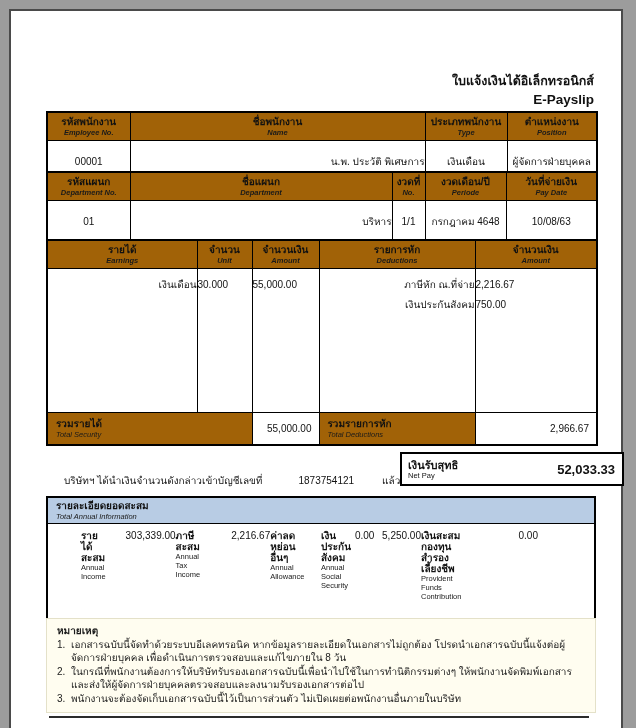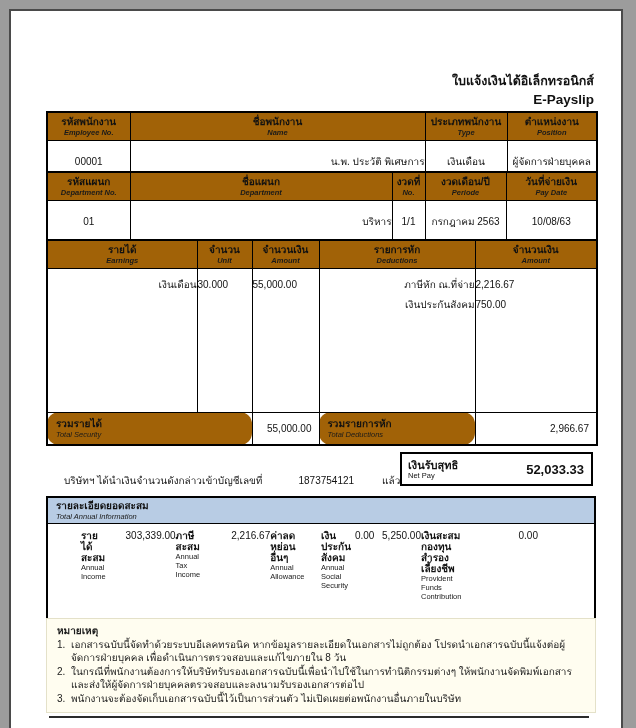--- a/index.html
+++ b/index.html
@@ -27,26 +27,26 @@
   .hen{font-size:7.5px;line-height:9px;color:#1a1a1a;font-style:italic;}
   th .hth,th .hen{text-align:center;}
   .hrow th{height:28px;vertical-align:middle;}
   .drow td{height:43px;font-size:10px;vertical-align:middle;}
   .ctr{text-align:center;}
   .lft{text-align:right;padding-left:9px !important;}
   .rgt{padding-right:7px !important;}
 
   .t3 .body-cell{height:144px;vertical-align:top;font-size:10px;padding-top:6px;line-height:20px;}
   .t3 .tot td{height:33px;}
-  .tot .lbl{padding-left:8px;border-radius:12px;}
+  .tot .lbl{padding-left:8px;}
   .tot .lbl .hth,.tot .lbl .hen{text-align:left;}
   .tot .amt{font-size:10px;text-align:right;padding-right:7px;}
 
   .netpay{
-    left:389px;top:441px;width:193px;height:34px;box-sizing:border-box;
+    left:389px;top:441px;width:224px;height:34px;box-sizing:border-box;
     border:2px solid #000;background:#fff;display:flex;align-items:center;
   }
   .netpay .lbls{padding-left:6px;flex:1;}
   .netpay .lbls .th{font-size:11px;font-weight:bold;line-height:12px;}
   .netpay .lbls .en{font-size:7.5px;line-height:9px;}
   .netpay .amt{font-size:13px;font-weight:bold;padding-right:7px;}
 
   .bankline{left:53px;top:462px;font-size:10px;}
   .bankline .acct{margin-left:36px;}
   .bankline .sfx{margin-left:28px;}
@@ -153,21 +153,21 @@
           </th>
       <th class="blue">
             <div class="hth">วันที่จ่ายเงิน</div>
             <div class="hen">Pay Date</div>
           </th>
     </tr>
     <tr class="drow">
       <td class="ctr">01</td>
       <td class="lft">บริหาร</td>
       <td class="ctr">1/1</td>
-      <td class="ctr">กรกฎาคม 2563</td>
+      <td class="ctr">กรกฎาคม 4648</td>
       <td class="ctr">10/08/63</td>
     </tr>
   </tbody>
     </table>
 
   <table class="doc t3 abs" style="left:35px;top:228px;">
     <colgroup>
         <col style="width:150px">
         <col style="width:55px">
         <col style="width:67px">

